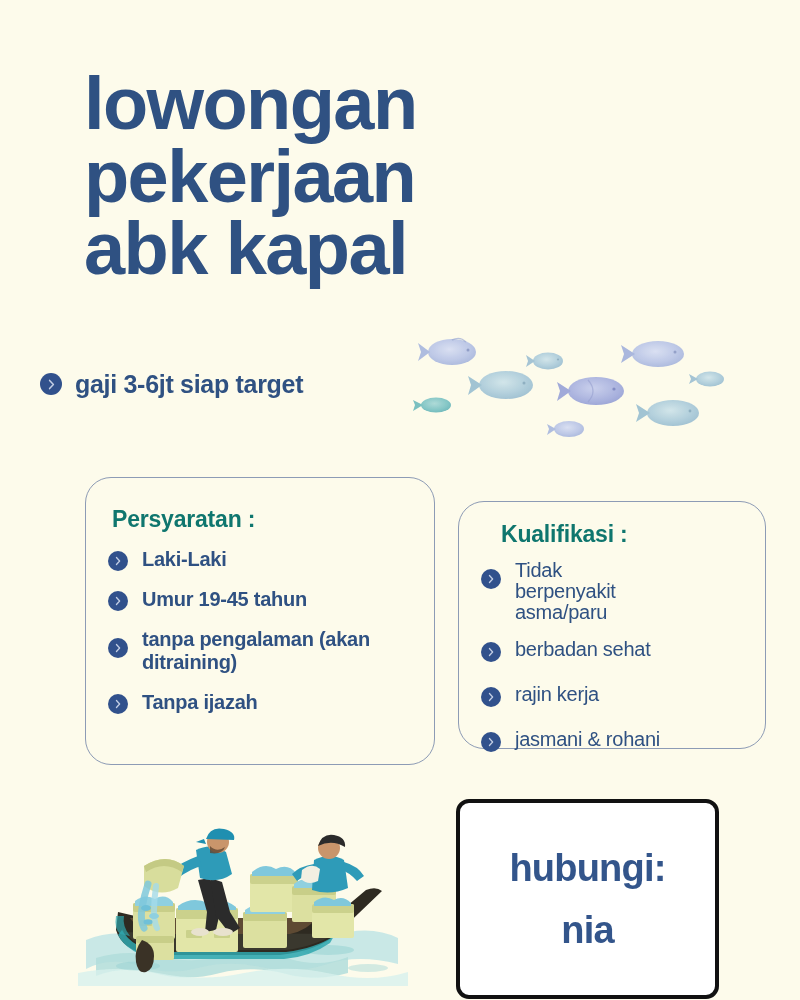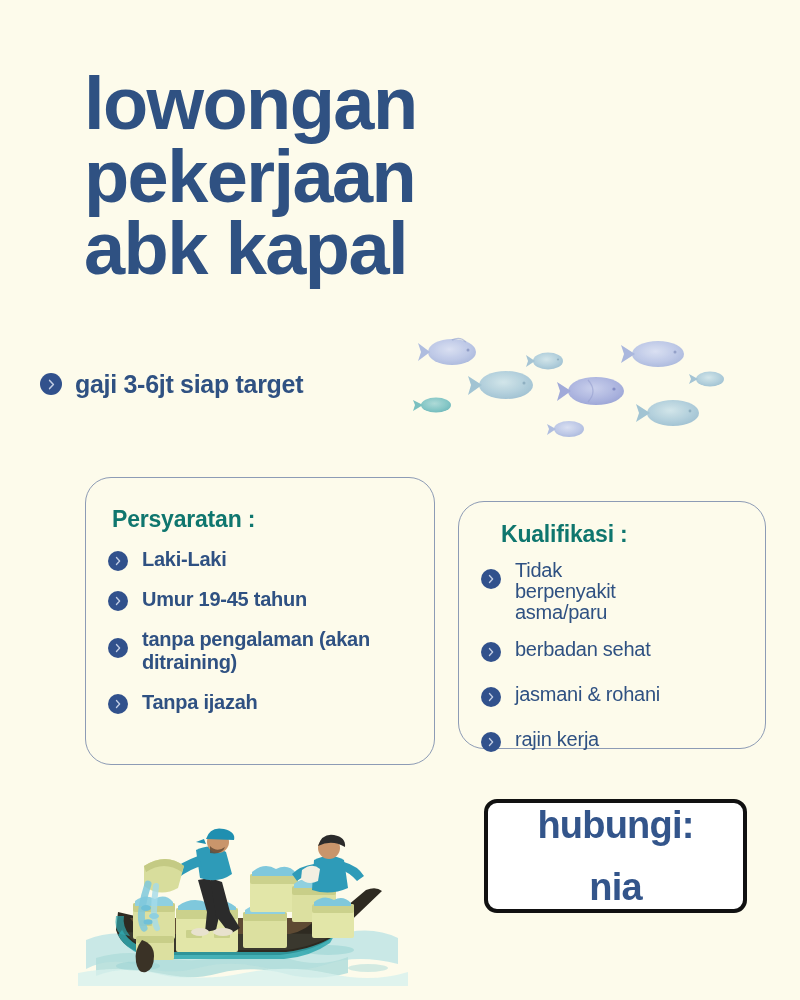--- a/index.html
+++ b/index.html
@@ -121,30 +121,29 @@
   }
   .card-left .bullet-item .btext  { font-weight: 700; }
   .card-right .bullet-item .btext { font-weight: 400; font-size: 20px; line-height: 1.06; }
 
   
   .contact-box {
     position: absolute;
     left: 456px;
     top: 799px;
     width: 263px;
-    height: 114px;
+    height: 200px;
     background: #FFFFFF;
     border: 4px solid #111111;
     border-radius: 13px;
     display: flex;
     flex-direction: column;
     align-items: center;
     justify-content: center;
     gap: 24px;
-    margin-left: 28px;
   }
   .contact-line {
     color: #33558B;
     font-size: 38px;
     font-weight: 700;
     letter-spacing: -0.8px;
     line-height: 1;
   }
 
   
@@ -322,29 +321,29 @@
           </svg>
         </span>
         <span class="btext">berbadan sehat</span>
       </li>
       <li class="bullet-item" style="margin-top:22px;">
         <span class="bullet bullet-sm">
           <svg width="10" height="10" viewBox="0 0 11 11" aria-hidden="true">
             <path d="M3.8 1.6 L7.3 5.5 L3.8 9.4" fill="none" stroke="#C3CEE4" stroke-width="1.4" stroke-linecap="round" stroke-linejoin="round"></path>
           </svg>
         </span>
+        <span class="btext">rajin kerja</span>
+      </li>
+      <li class="bullet-item" style="margin-top:22px;">
+        <span class="bullet bullet-sm">
+          <svg width="10" height="10" viewBox="0 0 11 11" aria-hidden="true">
+            <path d="M3.8 1.6 L7.3 5.5 L3.8 9.4" fill="none" stroke="#C3CEE4" stroke-width="1.4" stroke-linecap="round" stroke-linejoin="round"></path>
+          </svg>
+        </span>
         <span class="btext">jasmani &amp; rohani</span>
-      </li>
-      <li class="bullet-item" style="margin-top:22px;">
-        <span class="bullet bullet-sm">
-          <svg width="10" height="10" viewBox="0 0 11 11" aria-hidden="true">
-            <path d="M3.8 1.6 L7.3 5.5 L3.8 9.4" fill="none" stroke="#C3CEE4" stroke-width="1.4" stroke-linecap="round" stroke-linejoin="round"></path>
-          </svg>
-        </span>
-        <span class="btext">rajin kerja</span>
       </li>
     </ul>
   </section>
 
   <div class="boat-illustration">
     <svg viewBox="0 0 330 178" width="330" height="178" aria-hidden="true">
       <defs>
         <linearGradient id="waterG" x1="0" y1="0" x2="0" y2="1">
           <stop offset="0%" stop-color="#BFE4E4"></stop>
           <stop offset="100%" stop-color="#D9F0EE"></stop>

